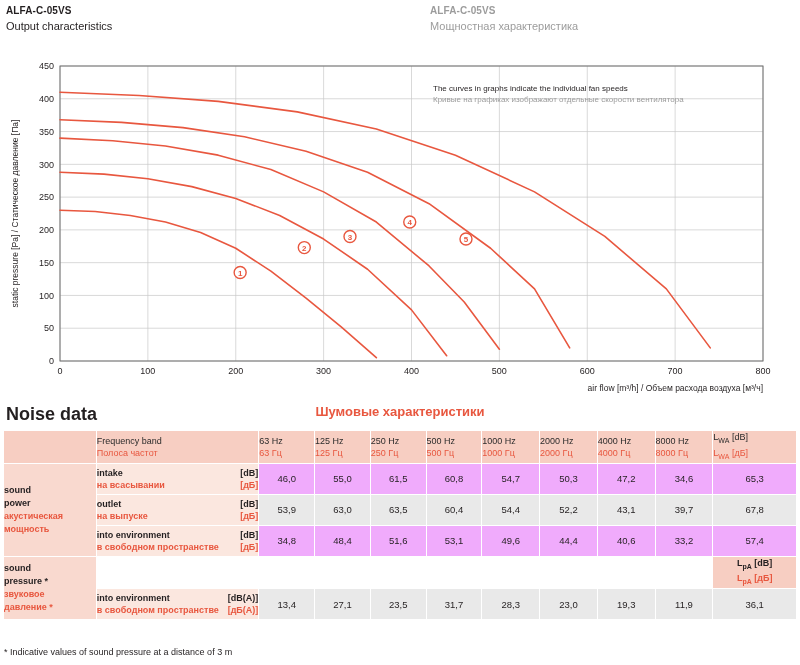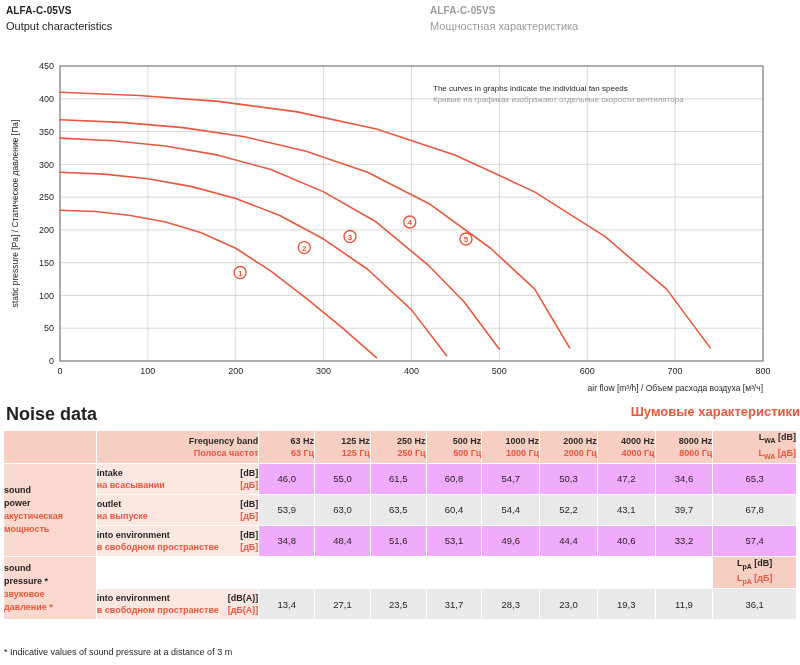--- a/index.html
+++ b/index.html
@@ -66,21 +66,21 @@
   .noise-head .en {
     position: absolute;
     left: 6px; top: 4px;
     font-size: 18px;
     font-weight: bold;
   }
   .noise-head .ru {
     position: absolute;
     left: 0; top: 4px;
     width: 800px;
-    text-align: right;
+    text-align: center;
     font-size: 13px;
     font-weight: bold;
     color: #e8573f;
   }
 
   
   .tbl {
     position: absolute;
     left: 3px; top: 430px;
     width: 794px;
@@ -91,22 +91,22 @@
     border: 1px solid #ffffff;
     padding: 0;
     vertical-align: middle;
   }
   .cell-pad {
     padding: 3px 5px;
   }
   .hdr-cell {
     background: #f7cec2;
     color: #2b2b2b;
-    font-weight: bold;
-    text-align: right;
+    font-weight: normal;
+    text-align: left;
     line-height: 12px;
     height: 28px;
   }
   .hdr-cell .ru { color: #e8573f; }
   .lbl-cell {
     background: #f9d9cf;
     font-weight: bold;
     line-height: 13px;
     width: 92px;
   }

